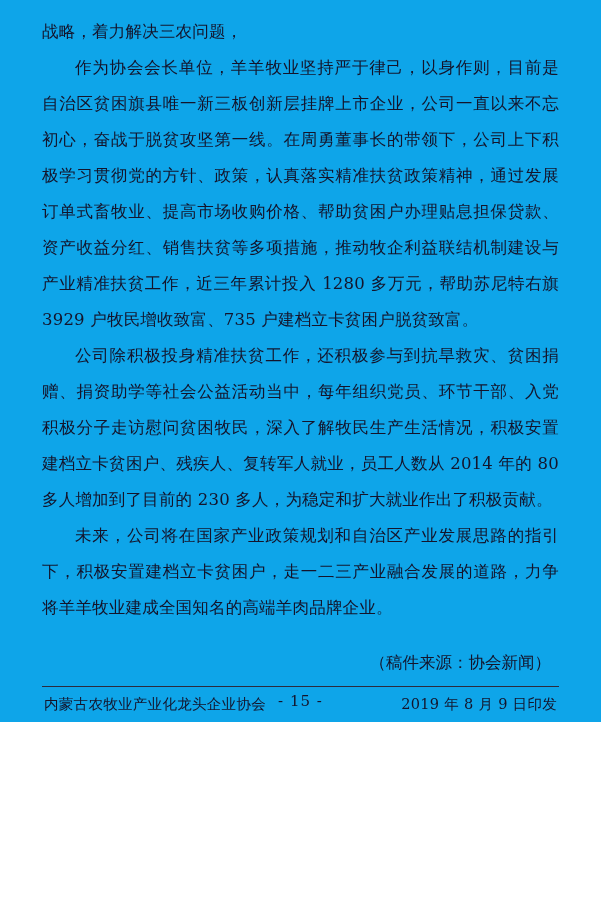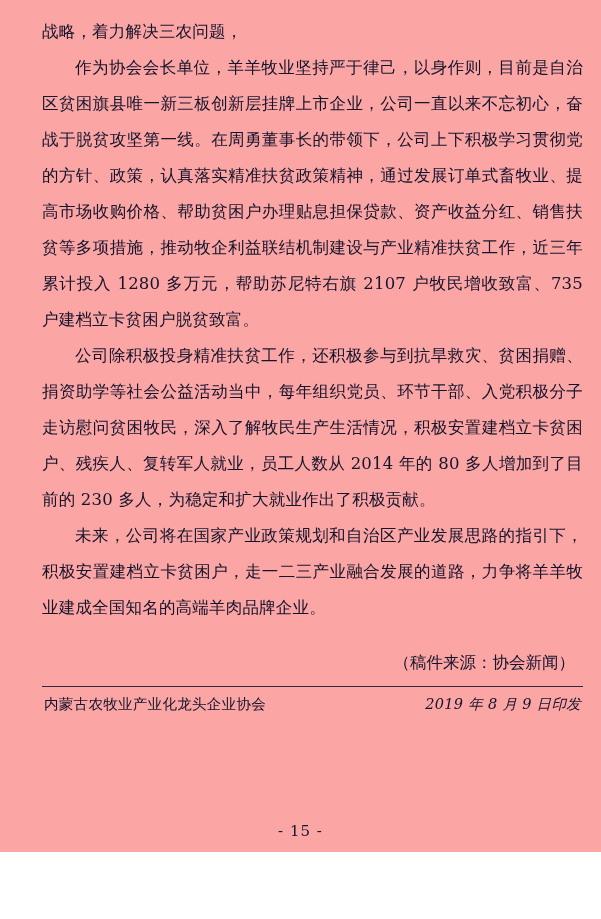--- a/index.html
+++ b/index.html
@@ -10,24 +10,24 @@
   body {
     width: 601px;
     height: 919px;
     font-family: "DejaVu Serif", serif;
     color: #1a1a2e;
     overflow: hidden;
   }
   .page {
     position: relative;
     width: 601px;
-    height: 852px;
+    height: 722px;
     box-sizing: border-box;
-    padding: 14px 18px 0 42px;
-    background: #fca5a5;
+    padding: 14px 42px 0 42px;
+    background: #0ea5e9;
   }
   .body-text {
     font-size: 16.5px;
     line-height: 36px;
     text-align: justify;
     text-justify: inter-ideograph;
     letter-spacing: 0.2px;
     color: #14142b;
   }
   p.para {
@@ -54,40 +54,40 @@
   .footer-row {
     display: flex;
     justify-content: space-between;
     align-items: center;
     font-size: 14.5px;
     line-height: 30px;
     padding: 2px 2px 0 2px;
     color: #14142b;
   }
   .footer-left { letter-spacing: 0.3px; }
-  .footer-right { letter-spacing: 0.3px; font-style: italic; }
+  .footer-right { letter-spacing: 0.3px; }
   .page-number {
     position: absolute;
     left: 0;
     right: 0;
     bottom: 12px;
     text-align: center;
     font-size: 15px;
     color: #14142b;
     letter-spacing: 1px;
   }
 </style>
 </head>
 <body>
 
 <div class="page">
 
   <div class="body-text">
     <p class="cont">战略，着力解决三农问题，</p>
-    <p class="para">作为协会会长单位，羊羊牧业坚持严于律己，以身作则，目前是自治区贫困旗县唯一新三板创新层挂牌上市企业，公司一直以来不忘初心，奋战于脱贫攻坚第一线。在周勇董事长的带领下，公司上下积极学习贯彻党的方针、政策，认真落实精准扶贫政策精神，通过发展订单式畜牧业、提高市场收购价格、帮助贫困户办理贴息担保贷款、资产收益分红、销售扶贫等多项措施，推动牧企利益联结机制建设与产业精准扶贫工作，近三年累计投入 1280 多万元，帮助苏尼特右旗 2107 户牧民增收致富、735 户建档立卡贫困户脱贫致富。</p>
+    <p class="para">作为协会会长单位，羊羊牧业坚持严于律己，以身作则，目前是自治区贫困旗县唯一新三板创新层挂牌上市企业，公司一直以来不忘初心，奋战于脱贫攻坚第一线。在周勇董事长的带领下，公司上下积极学习贯彻党的方针、政策，认真落实精准扶贫政策精神，通过发展订单式畜牧业、提高市场收购价格、帮助贫困户办理贴息担保贷款、资产收益分红、销售扶贫等多项措施，推动牧企利益联结机制建设与产业精准扶贫工作，近三年累计投入 1280 多万元，帮助苏尼特右旗 3929 户牧民增收致富、735 户建档立卡贫困户脱贫致富。</p>
     <p class="para">公司除积极投身精准扶贫工作，还积极参与到抗旱救灾、贫困捐赠、捐资助学等社会公益活动当中，每年组织党员、环节干部、入党积极分子走访慰问贫困牧民，深入了解牧民生产生活情况，积极安置建档立卡贫困户、残疾人、复转军人就业，员工人数从 2014 年的 80 多人增加到了目前的 230 多人，为稳定和扩大就业作出了积极贡献。</p>
     <p class="para">未来，公司将在国家产业政策规划和自治区产业发展思路的指引下，积极安置建档立卡贫困户，走一二三产业融合发展的道路，力争将羊羊牧业建成全国知名的高端羊肉品牌企业。</p>
   </div>
 
   <div class="source-line">（稿件来源：协会新闻）</div>
 
   <hr class="footer-rule">
 
   <div class="footer-row">
     <span class="footer-left">内蒙古农牧业产业化龙头企业协会</span>

